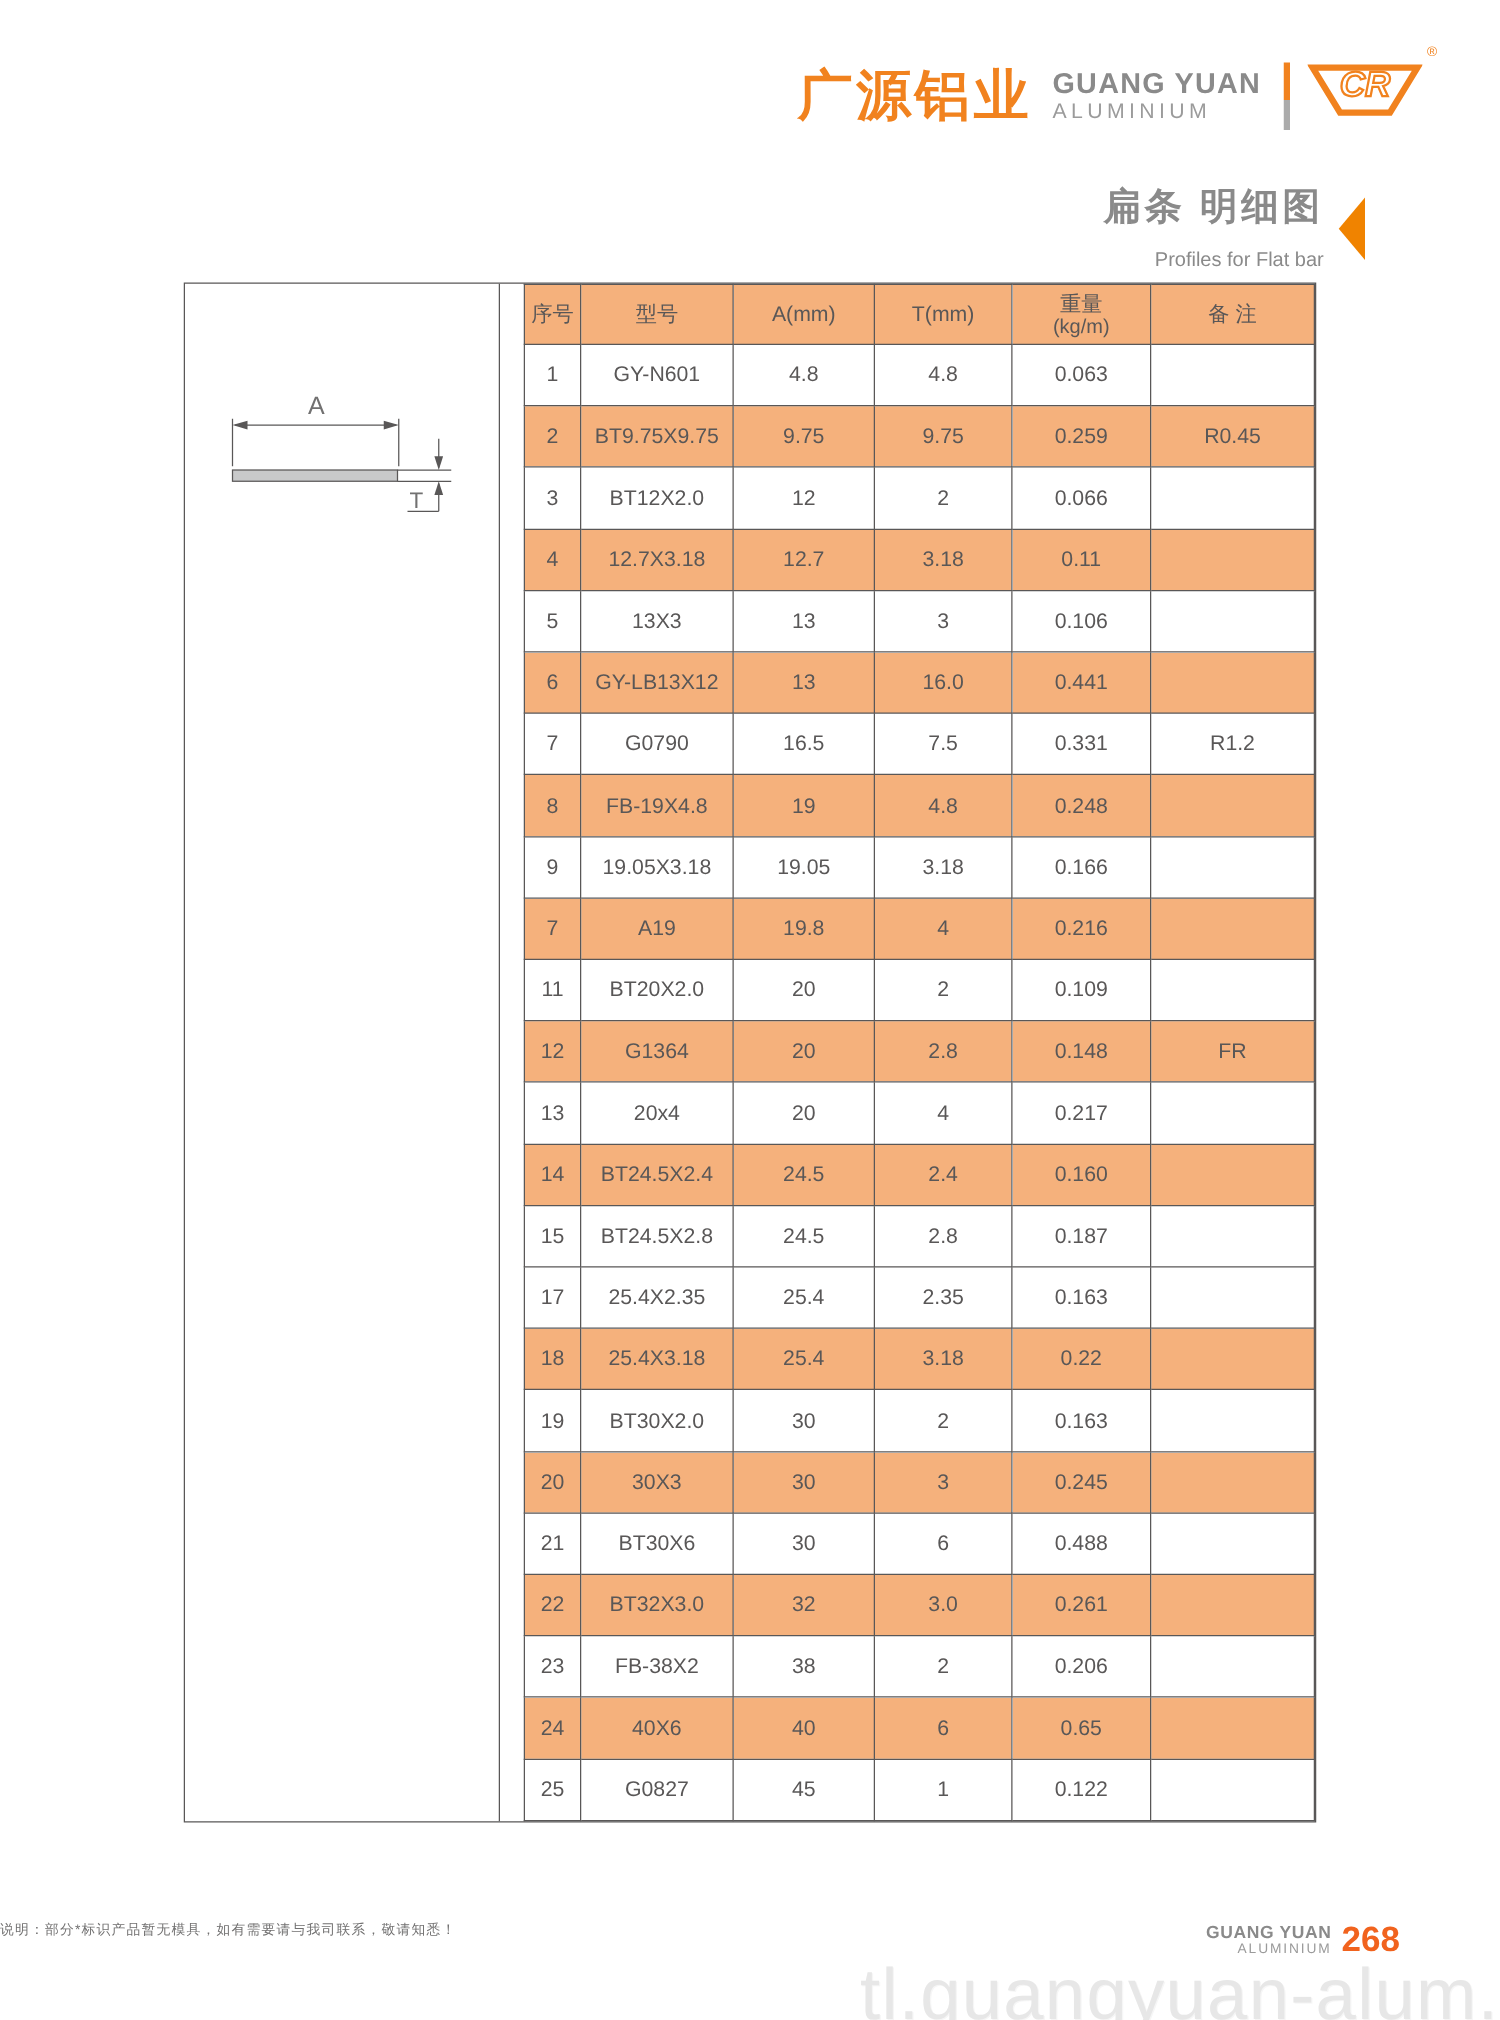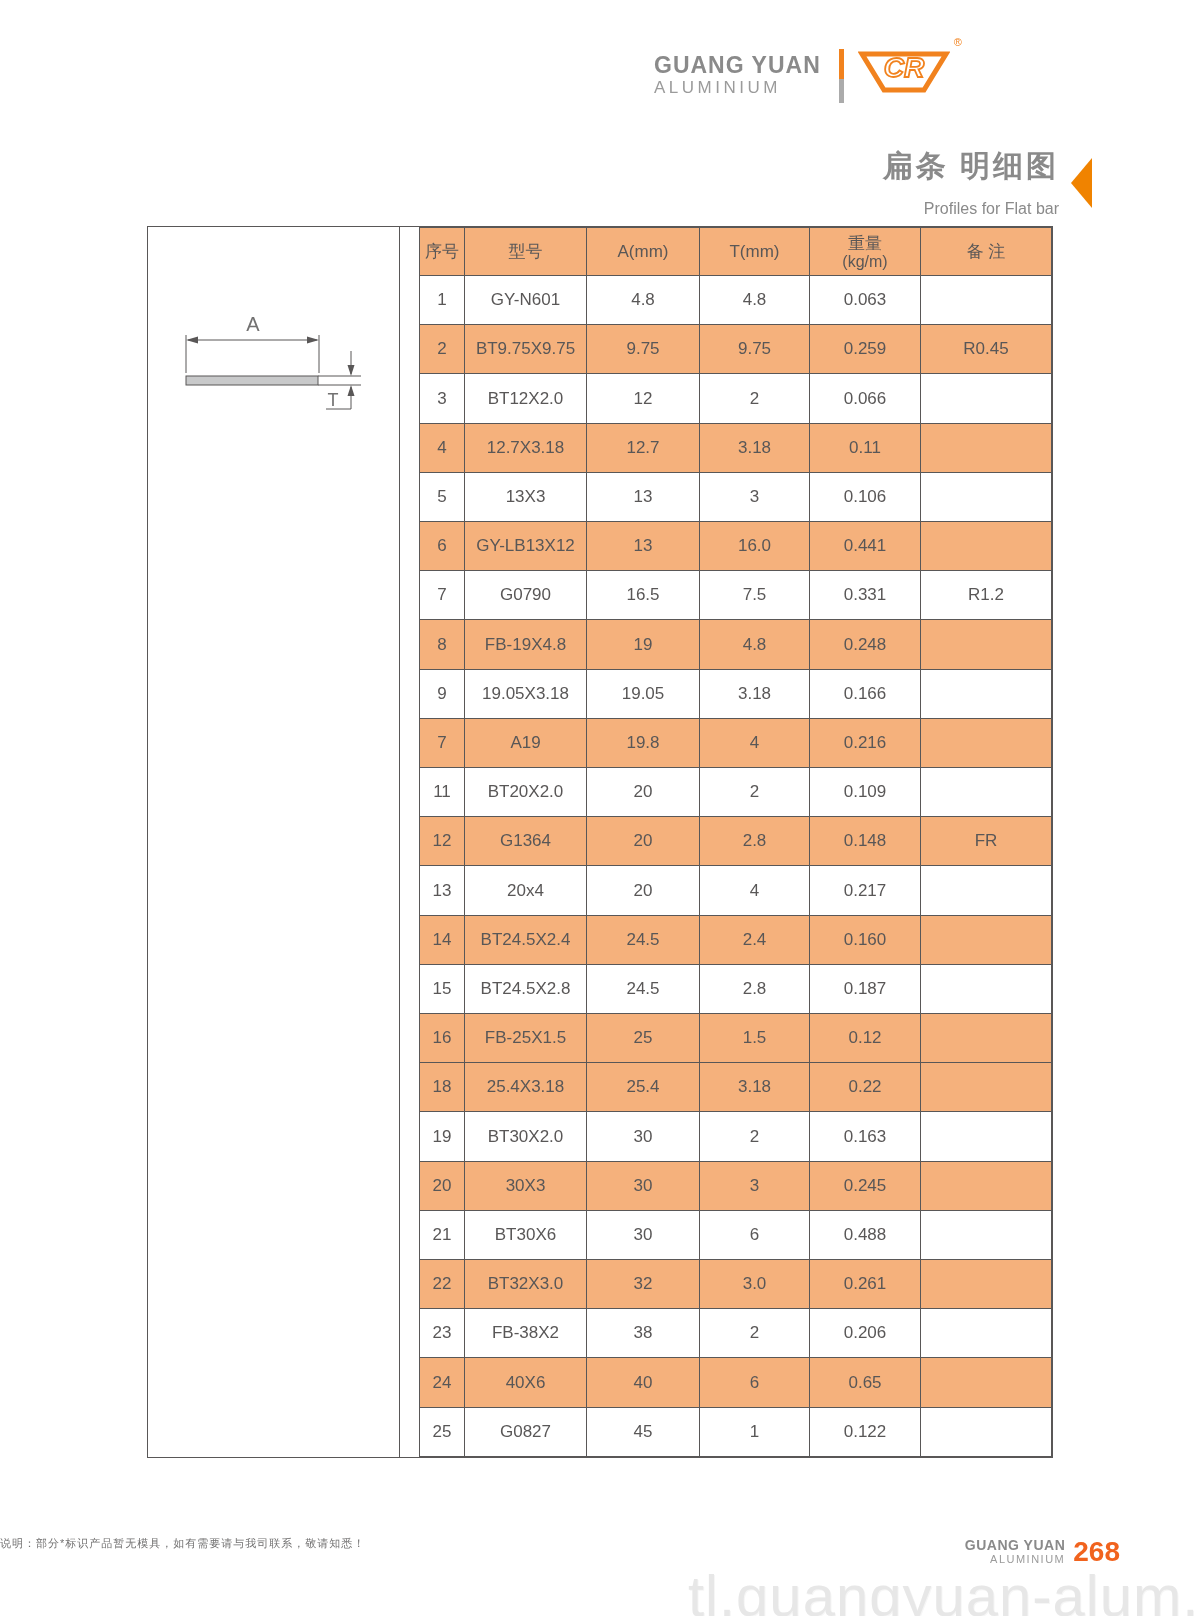--- a/index.html
+++ b/index.html
@@ -50,20 +50,21 @@
   .fb-line2 { font-size:11px; color:#9B9B9B; letter-spacing:1.5px; line-height:1.2; }
   .fb-page { font-size:28px; font-weight:bold; color:#F1631E; line-height:1; }
   .watermark { position:absolute; top:1562px; left:688px; font-size:58px; color:#E7E7E7;
                white-space:nowrap; letter-spacing:1px;
                text-shadow:1px 1px 0 #f6f6f6; }
 </style>
 </head>
 <body>
 
 <div class="logo-group">
+  <div class="logo-cn">广源铝业</div>
   <div class="logo-en">
     <span class="logo-en-1">GUANG YUAN</span>
     <span class="logo-en-2">ALUMINIUM</span>
   </div>
   <div class="logo-divider"></div>
   <div class="cr-mark">
     <svg width="92" height="60" viewBox="0 0 92 60">
       <path d="M4 10 L88 10 L66 46 L26 46 Z" fill="none" stroke="#F1821E" stroke-width="5"></path>
       <text x="46" y="33" text-anchor="middle" font-size="28" font-weight="bold" font-family="Liberation Sans, sans-serif" fill="#ffffff" stroke="#F1821E" stroke-width="1.8" font-style="italic">CR</text>
     </svg>
@@ -243,26 +244,26 @@
             <td></td>
           </tr>
           <tr>
             <td>15</td>
             <td>BT24.5X2.8</td>
             <td>24.5</td>
             <td>2.8</td>
             <td>0.187</td>
             <td></td>
           </tr>
-          <tr class="alt">
-            <td>16</td>
-            <td>FB-25X1.5</td>
-            <td>25</td>
-            <td>1.5</td>
-            <td>0.12</td>
+          <tr>
+            <td>17</td>
+            <td>25.4X2.35</td>
+            <td>25.4</td>
+            <td>2.35</td>
+            <td>0.163</td>
             <td></td>
           </tr>
           <tr class="alt">
             <td>18</td>
             <td>25.4X3.18</td>
             <td>25.4</td>
             <td>3.18</td>
             <td>0.22</td>
             <td></td>
           </tr>

